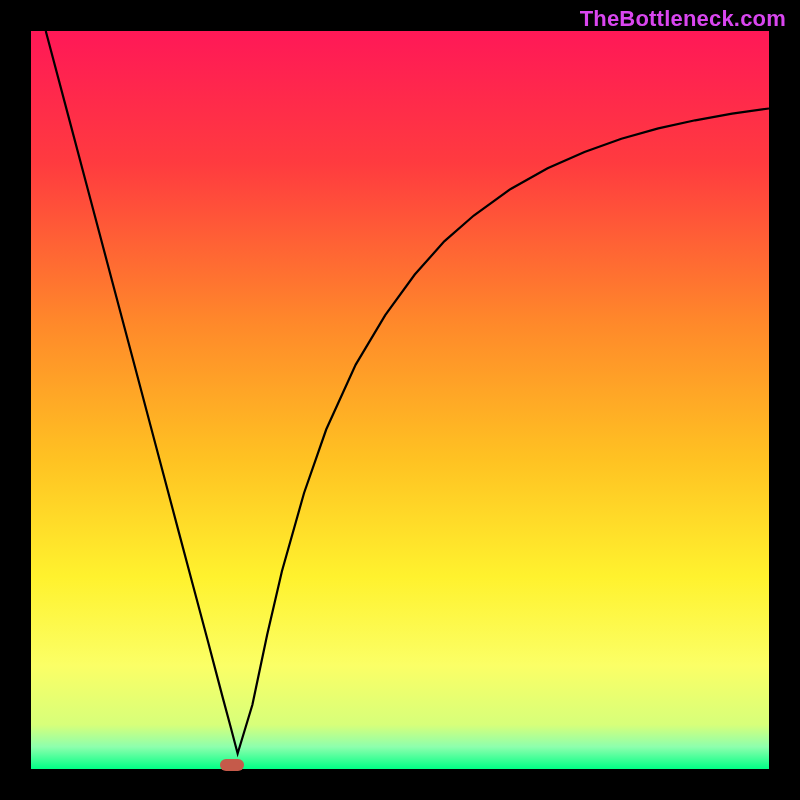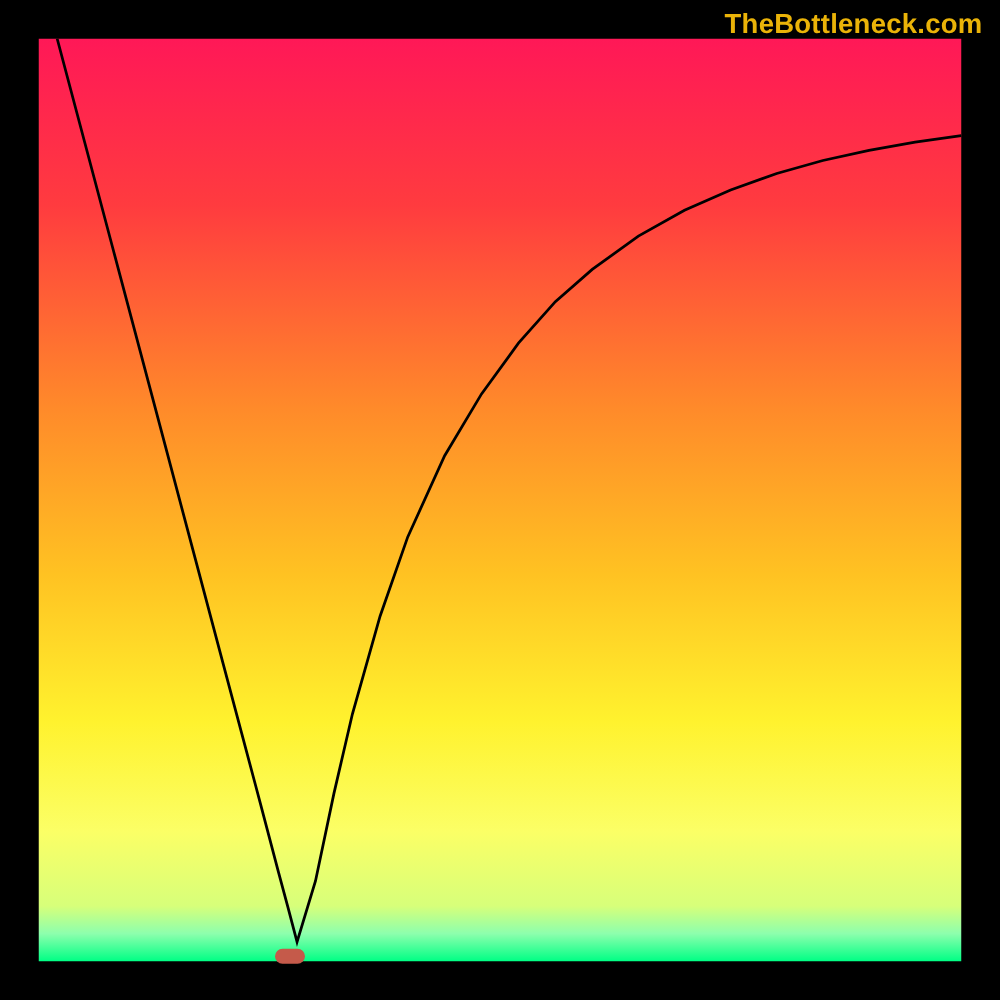--- a/index.html
+++ b/index.html
@@ -18,21 +18,21 @@
     height: 738px;
     
   }
   .watermark {
     position: absolute;
     top: 6px;
     right: 14px;
     font-family: Arial, Helvetica, sans-serif;
     font-size: 22px;
     font-weight: 600;
-    color: #eab308;
+    color: #d946ef;
     letter-spacing: 0.2px;
   }
   svg.curve-layer {
     position: absolute;
     left: 31px;
     top: 31px;
     width: 738px;
     height: 738px;
     overflow: visible;
   }

